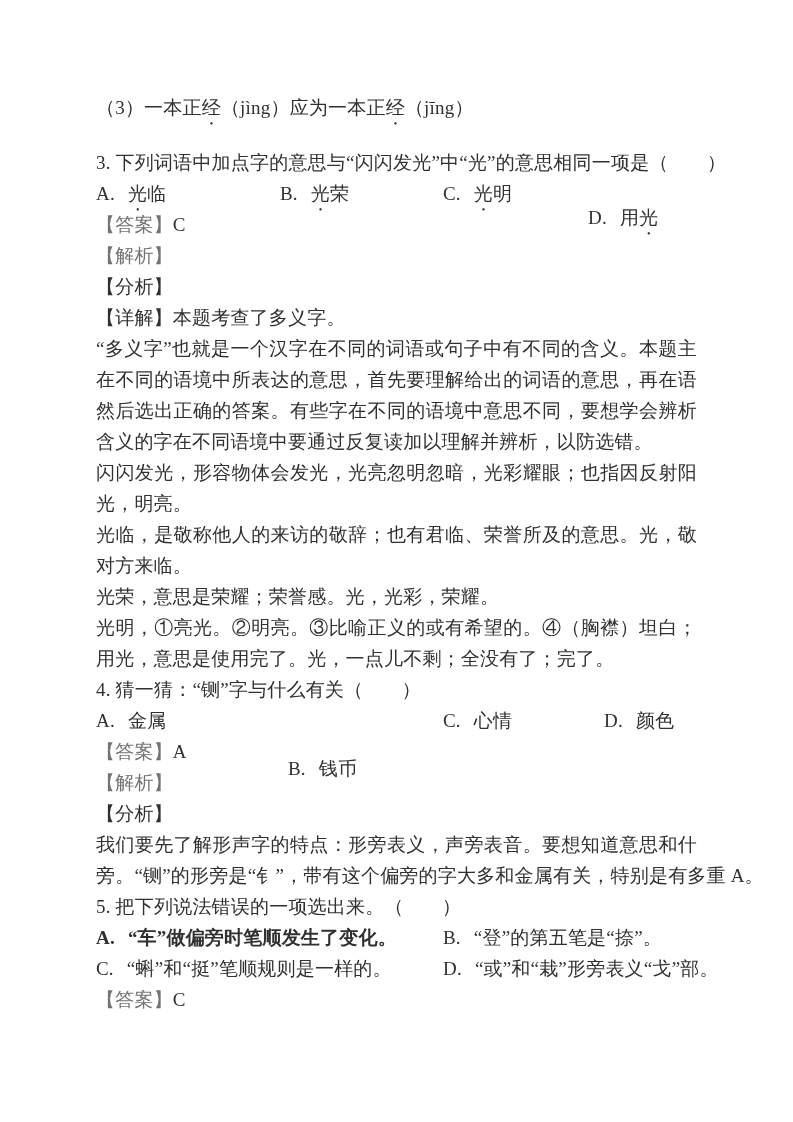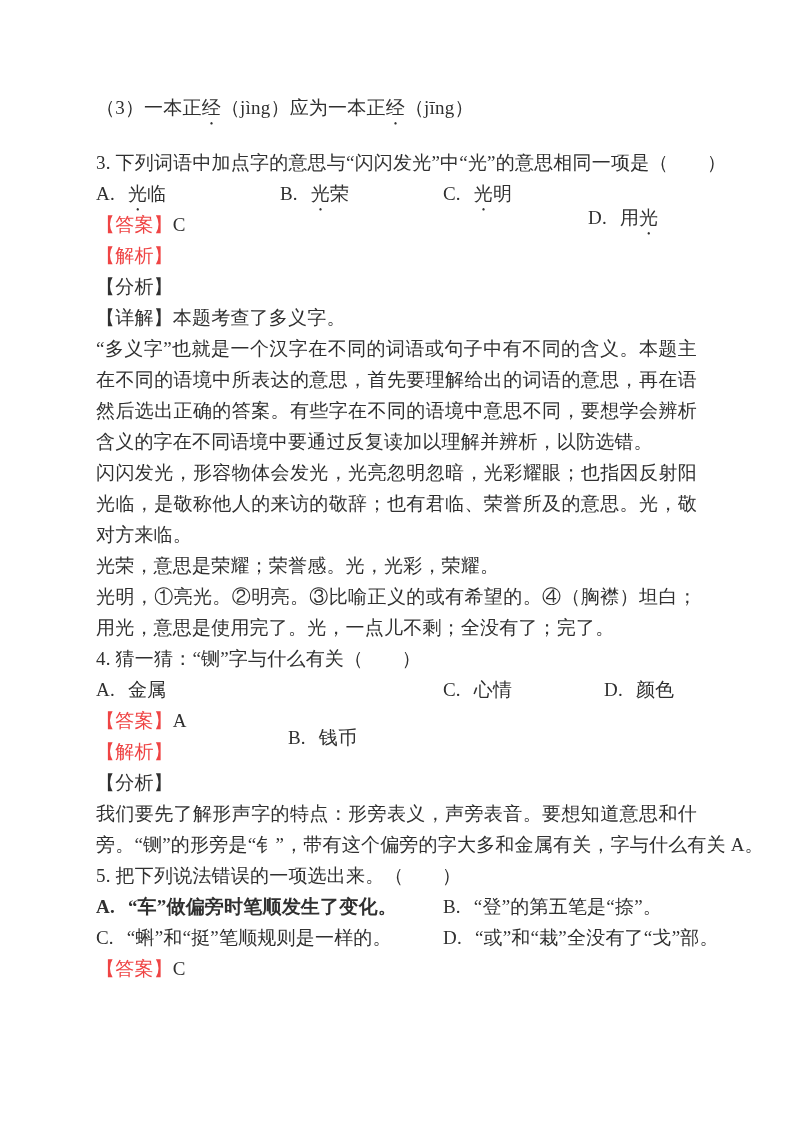--- a/index.html
+++ b/index.html
@@ -7,21 +7,21 @@
     width:793px;height:1122px;background:#ffffff;overflow:hidden;
     font-family:"Liberation Serif","DejaVu Serif",serif;
     color:#303030;
   }
   .page{position:absolute;left:96px;top:92px;width:601px;}
   .line{
     margin:0;height:31px;line-height:31px;font-size:19px;
     white-space:nowrap;letter-spacing:0.2px;
   }
   .fill{white-space:normal;text-align:justify;text-align-last:justify;overflow:hidden;}
-  .blue{color:#ef4444;}
+  .blue{color:#737373;}
   .em-dot{
     -webkit-text-emphasis:filled dot #303030;
     -webkit-text-emphasis-position:under right;
     text-emphasis:filled dot #303030;
     text-emphasis-position:under right;
   }
   .options{position:relative;}
   .opt{position:absolute;top:0;white-space:nowrap;}
   .opt .lbl{display:inline-block;margin-right:13px;}
 </style>
@@ -39,40 +39,41 @@
     </div>
     <p class="line"><span class="blue">【答案】</span><span>C</span></p>
     <p class="line"><span class="blue">【解析】</span></p>
     <p class="line"><span>【分析】</span></p>
     <p class="line"><span>【详解】本题考查了多义字。</span></p>
     <p class="line fill"><span>“多义字”也就是一个汉字在不同的词语或句子中有不同的含义。本题主要考查一个多义字</span></p>
     <p class="line fill"><span>在不同的语境中所表达的意思，首先要理解给出的词语的意思，再在语境中理解汉字的意思，</span></p>
     <p class="line fill"><span>然后选出正确的答案。有些字在不同的语境中意思不同，要想学会辨析字义，特别是有多重</span></p>
     <p class="line"><span>含义的字在不同语境中要通过反复读加以理解并辨析，以防选错。</span></p>
     <p class="line fill"><span>闪闪发光，形容物体会发光，光亮忽明忽暗，光彩耀眼；也指因反射阳光而像在发出光芒一样。</span></p>
+    <p class="line"><span>光，明亮。</span></p>
     <p class="line fill"><span>光临，是敬称他人的来访的敬辞；也有君临、荣誉所及的意思。光，敬辞，表示光荣，用于</span></p>
     <p class="line"><span>对方来临。</span></p>
     <p class="line"><span>光荣，意思是荣耀；荣誉感。光，光彩，荣耀。</span></p>
     <p class="line fill"><span>光明，①亮光。②明亮。③比喻正义的或有希望的。④（胸襟）坦白；没有私心。光，明亮。</span></p>
     <p class="line"><span>用光，意思是使用完了。光，一点儿不剩；全没有了；完了。</span></p>
     <p class="line"><span>4. 猜一猜：“铡”字与什么有关（　　）</span></p>
     <div class="line options">
       <span class="opt" style="left: 0px;"><span class="lbl">A.</span><span>金属</span></span>
       <span class="opt" style="left: 192px; margin-top: 48px;"><span class="lbl">B.</span><span>钱币</span></span>
       <span class="opt" style="left: 347px;"><span class="lbl">C.</span><span>心情</span></span>
       <span class="opt" style="left: 508px;"><span class="lbl">D.</span><span>颜色</span></span>
     </div>
     <p class="line"><span class="blue">【答案】</span><span>A</span></p>
     <p class="line"><span class="blue">【解析】</span></p>
     <p class="line"><span>【分析】</span></p>
     <p class="line fill"><span>我们要先了解形声字的特点：形旁表义，声旁表音。要想知道意思和什么有关，就得分析形</span></p>
-    <p class="line"><span>旁。“铡”的形旁是“钅”，带有这个偏旁的字大多和金属有关，字与什么有关 A。</span></p>
+    <p class="line"><span>旁。“铡”的形旁是“钅”，带有这个偏旁的字大多和金属有关，特别是有多重 A。</span></p>
     <p class="line"><span>5. 把下列说法错误的一项选出来。（　　）</span></p>
     <div class="line options">
       <span class="opt" style="left: 0px; font-weight: bold;"><span class="lbl">A.</span><span>“车”做偏旁时笔顺发生了变化。</span></span>
       <span class="opt" style="left: 347px;"><span class="lbl">B.</span><span>“登”的第五笔是“捺”。</span></span>
     </div>
     <div class="line options">
       <span class="opt" style="left: 0px;"><span class="lbl">C.</span><span>“蝌”和“挺”笔顺规则是一样的。</span></span>
-      <span class="opt" style="left: 347px;"><span class="lbl">D.</span><span>“或”和“栽”全没有了“戈”部。</span></span>
+      <span class="opt" style="left: 347px;"><span class="lbl">D.</span><span>“或”和“栽”形旁表义“戈”部。</span></span>
     </div>
     <p class="line"><span class="blue">【答案】</span><span>C</span></p>
   </div>
 
 </body></html>

